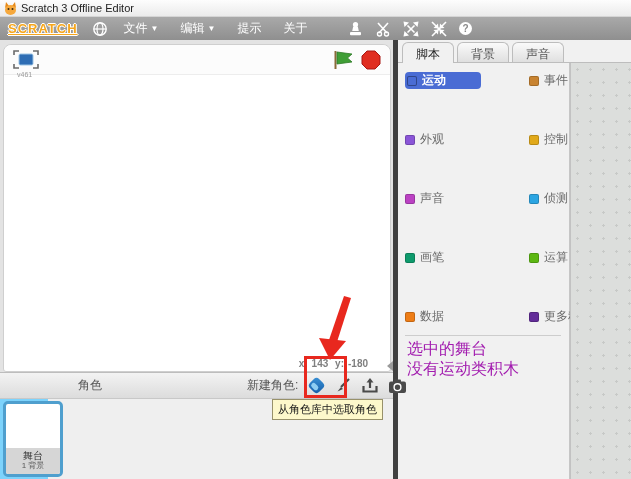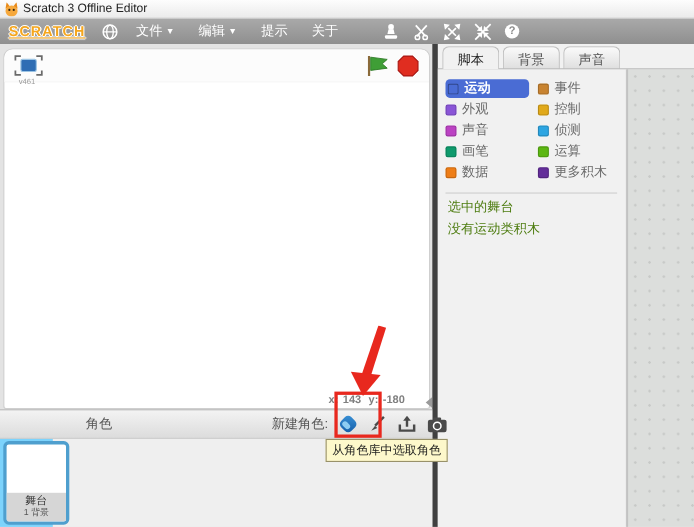--- a/index.html
+++ b/index.html
@@ -42,30 +42,30 @@
   
   .right-panel { position:absolute; left:393px; top:40px; width:238px; height:439px;
     background:#f1f1f1; border-left:5px solid #404040; }
   .tabs { position:absolute; left:4px; top:2px; height:21px; display:flex; gap:3px; }
   .tab { font-size:12px; color:#555; padding:3px 13px 2px 13px; border:1px solid #bdbdbd;
     border-bottom:none; border-radius:6px 6px 0 0; background:linear-gradient(#fafafa,#dedede); }
   .tab.active { background:#f1f1f1; color:#222; position:relative; z-index:2; }
   .tabs-underline { position:absolute; left:0; top:22px; width:100%; height:1px; background:#bdbdbd; z-index:1; }
   .palette { position:absolute; left:0; top:23px; width:172px; height:416px; background:#f1f1f1;
     border-right:1px solid #c6c6c6; }
-  .cat-grid { display:grid; grid-template-columns:84px 82px; grid-auto-rows:19px; margin:9px 0 0 7px; }
+  .cat-grid { display:grid; grid-template-columns:84px 82px; grid-auto-rows:19px; margin:9px 0 0 7px;gap:40px; }
   .cat-item { display:flex; align-items:center; height:17px; }
   .swatch { width:10px; height:10px; border-radius:2px; margin-right:5px; flex:none;
     box-shadow:inset 0 0 0 1px rgba(0,0,0,.18); }
   .cat-label { font-size:12px; color:#6a6a6a; white-space:nowrap; }
   .cat-item.selected { border-radius:4px; padding:0 6px 0 2px; margin-right:8px; }
   .cat-item.selected .cat-label { color:#fff; font-weight:bold; }
   .cat-item.selected .swatch { box-shadow:inset 0 0 0 1px rgba(0,0,0,.35); }
   .palette-divider { border-top:1px solid #cdcdcd; margin:8px 8px 0 7px; }
-  .status-line { font-size:12px; color:#4d7c0f; margin:5px 0 0 9px; line-height:15px; }
+  .status-line { font-size:16px; color:#a21caf; margin:5px 0 0 9px; line-height:15px; }
   .scripts-area { position:absolute; left:172px; top:23px; width:66px; height:416px;
     background-color:#dcdedc; border-left:1px solid #c2c2c2;
     background-image:radial-gradient(#c7c9c7 1px, transparent 1.3px); background-size:13px 13px; }
 
   
   .sprite-panel { position:absolute; left:0; top:372px; width:393px; height:107px; }
   .sprite-header { position:absolute; left:0; top:0; width:100%; height:27px;
     background:linear-gradient(#f3f3f3,#dcdcdc); border-top:1px solid #bdbdbd; border-bottom:1px solid #c8c8c8;
     display:flex; align-items:center; }
   .sprite-title { font-size:12px; color:#555; position:absolute; left:78px; }
@@ -83,21 +83,21 @@
   .thumb-caption { position:absolute; left:0; bottom:0; width:100%; height:26px; background:#d6d6d6;
     text-align:center; padding-top:2px; }
   .thumb-title { font-size:10px; color:#333; line-height:11px; }
   .thumb-sub { font-size:8px; color:#555; line-height:10px; }
 
   
   .anno-rect { position:absolute; left:304px; top:356px; width:43px; height:42px;
     border:3px solid transparent; z-index:20; pointer-events:none; }
   .anno-arrow { position:absolute; left:310px; top:296px; z-index:21; pointer-events:none; }
   .tooltip { position:absolute; left:272px; top:399px; z-index:30; background:#fdf8cb;
-    border:1px solid #98916a; font-size:11px; color:#1a1a1a; padding:2px 5px; white-space:nowrap;margin-left:24px; }
+    border:1px solid #98916a; font-size:11px; color:#1a1a1a; padding:2px 5px; white-space:nowrap; }
 
   svg { display:block; }
 </style>
 </head>
 <body>
 
 <div class="app">
 
   <div class="titlebar">
     <svg width="13" height="13" viewBox="0 0 13 13">

